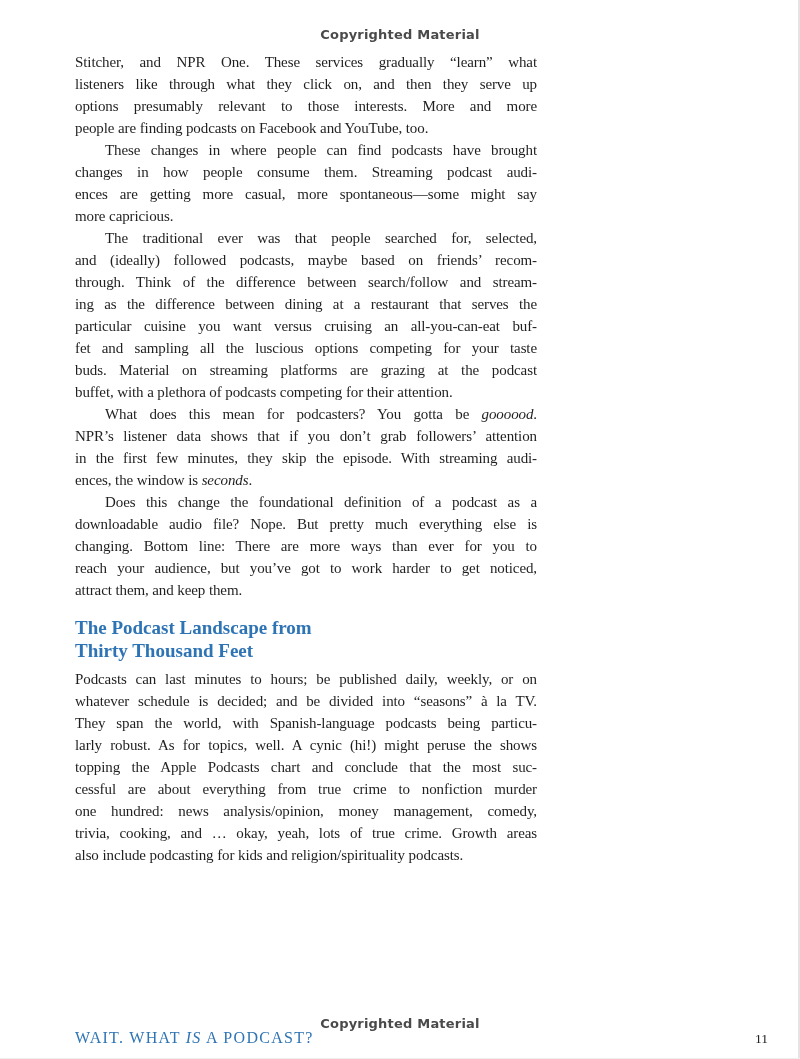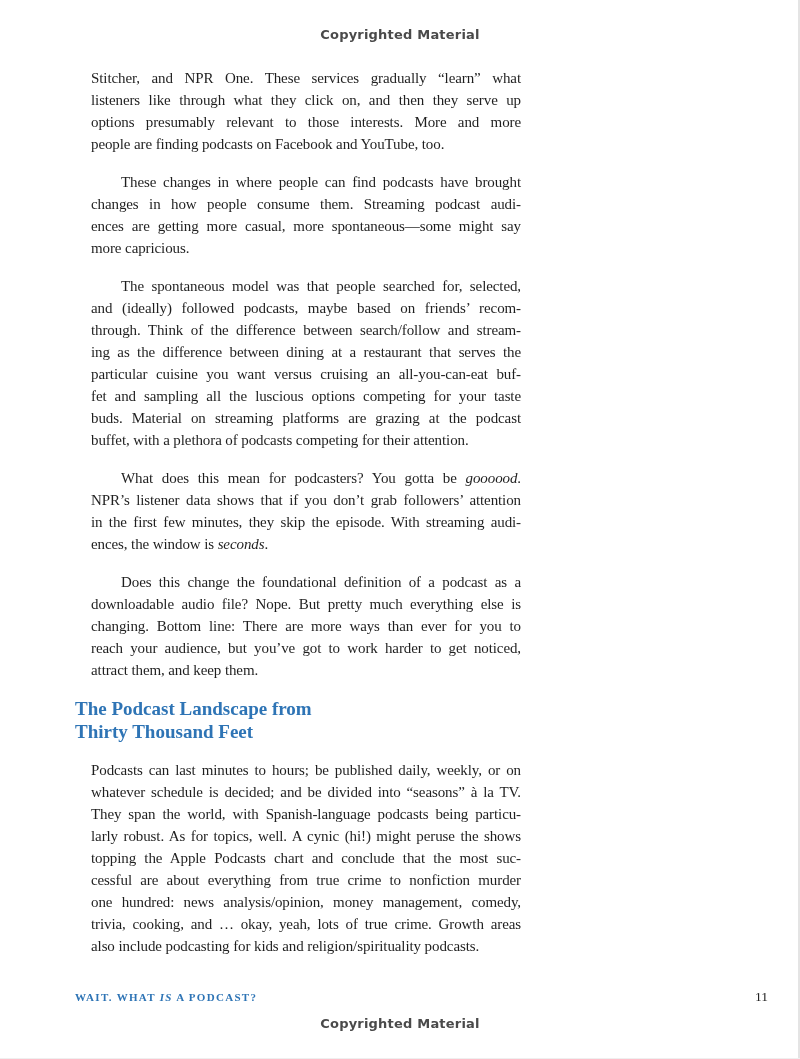--- a/index.html
+++ b/index.html
@@ -13,35 +13,36 @@
     position:absolute;left:0;width:100%;text-align:center;
     font-family:"DejaVu Sans",sans-serif;font-weight:bold;
     font-size:13px;color:#4a4a4a;letter-spacing:0.2px;
   }
   .notice.top{top:27px;}
   .notice.bottom{top:1016px;}
   .content{
     position:absolute;top:51px;left:75px;width:462px;
     font-size:15px;line-height:22px;letter-spacing:-0.1px;
   }
-  .para{margin:16px;}
+  .para{margin:0;}
   .para.indent .line:first-child{text-indent:30px;}
   .line.just{text-align:justify;text-align-last:justify;}
   .heading{
     color:var(--heading-blue,#2e74b5);font-weight:bold;
     font-size:19px;line-height:23px;margin:15px 0 6px 0;
     letter-spacing:0;
   }
   .footer{
     position:absolute;top:989px;left:75px;right:32px;
     display:flex;justify-content:space-between;align-items:baseline;
   }
   .running-title{
-    color:var(--footer-blue,#2e74b5);font-size:11px;font-weight:bold;
+    color:var(--footer-blue,#2e74b5);font-size:16px;font-weight:normal;
     letter-spacing:1.3px;
+    margin-top:40px;
   }
   .page-number{font-size:13.5px;color:#222;}
 </style>
 </head>
 <body>
 
 <div class="page">
 
   <div class="scan-edge-right"></div>
   <div class="scan-edge-bottom"></div>
@@ -57,21 +58,21 @@
           <div class="line just">options presumably relevant to those interests. More and more</div>
           <div class="line">people are finding podcasts on Facebook and YouTube, too.</div>
         </div>
         <div class="para indent">
           <div class="line just">These changes in where people can find podcasts have brought</div>
           <div class="line just">changes in how people consume them. Streaming podcast audi-</div>
           <div class="line just">ences are getting more casual, more spontaneous—some might say</div>
           <div class="line">more capricious.</div>
         </div>
         <div class="para indent">
-          <div class="line just">The spontaneous model was that people searched for, selected,</div>
+          <div class="line just">The traditional ever was that people searched for, selected,</div>
           <div class="line just">and (ideally) followed podcasts, maybe based on friends’ recom-</div>
           <div class="line just">through. Think of the difference between search/follow and stream-</div>
           <div class="line just">ing as the difference between dining at a restaurant that serves the</div>
           <div class="line just">particular cuisine you want versus cruising an all-you-can-eat buf-</div>
           <div class="line just">fet and sampling all the luscious options competing for your taste</div>
           <div class="line just">buds. Material on streaming platforms are grazing at the podcast</div>
           <div class="line">buffet, with a plethora of podcasts competing for their attention.</div>
         </div>
         <div class="para indent">
           <div class="line just">What does this mean for podcasters? You gotta be <i>goooood</i>.</div>

